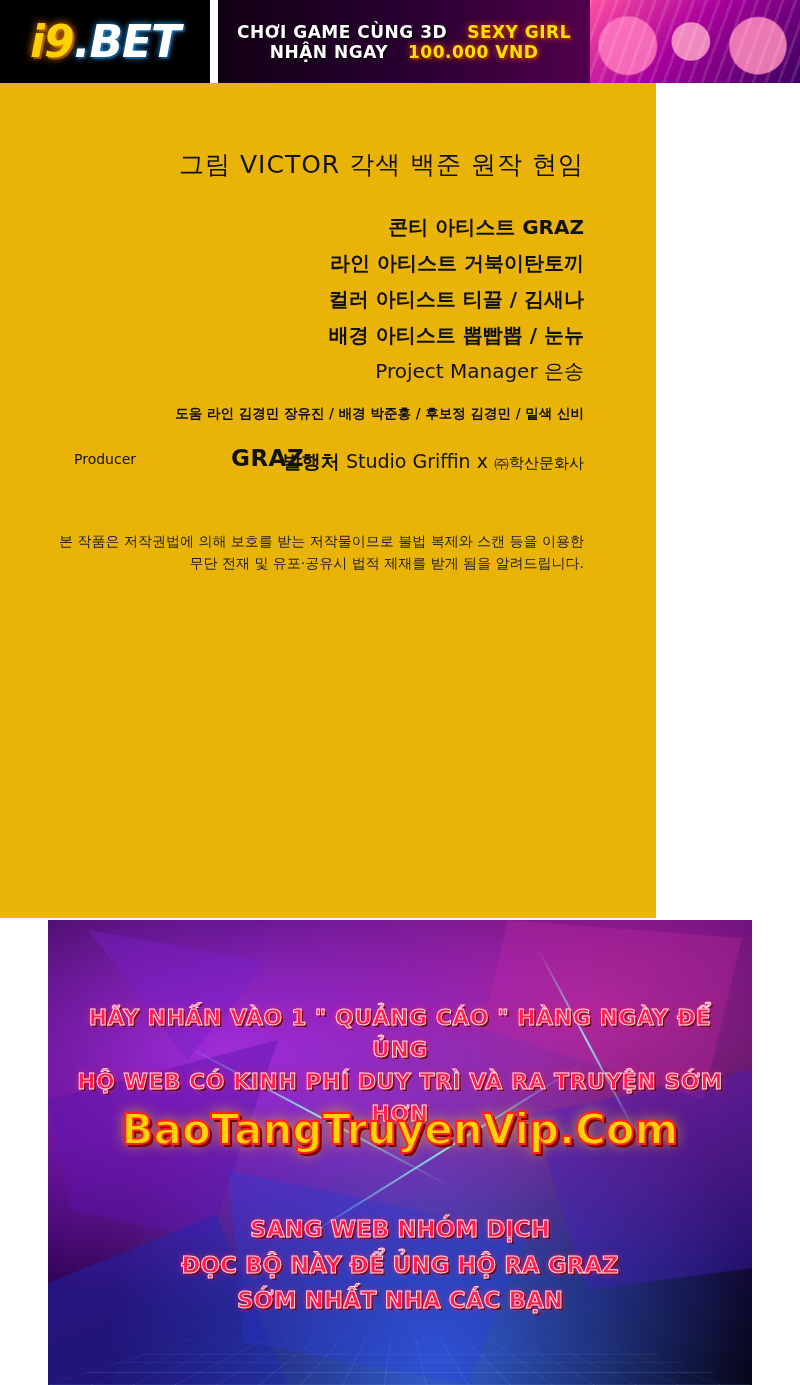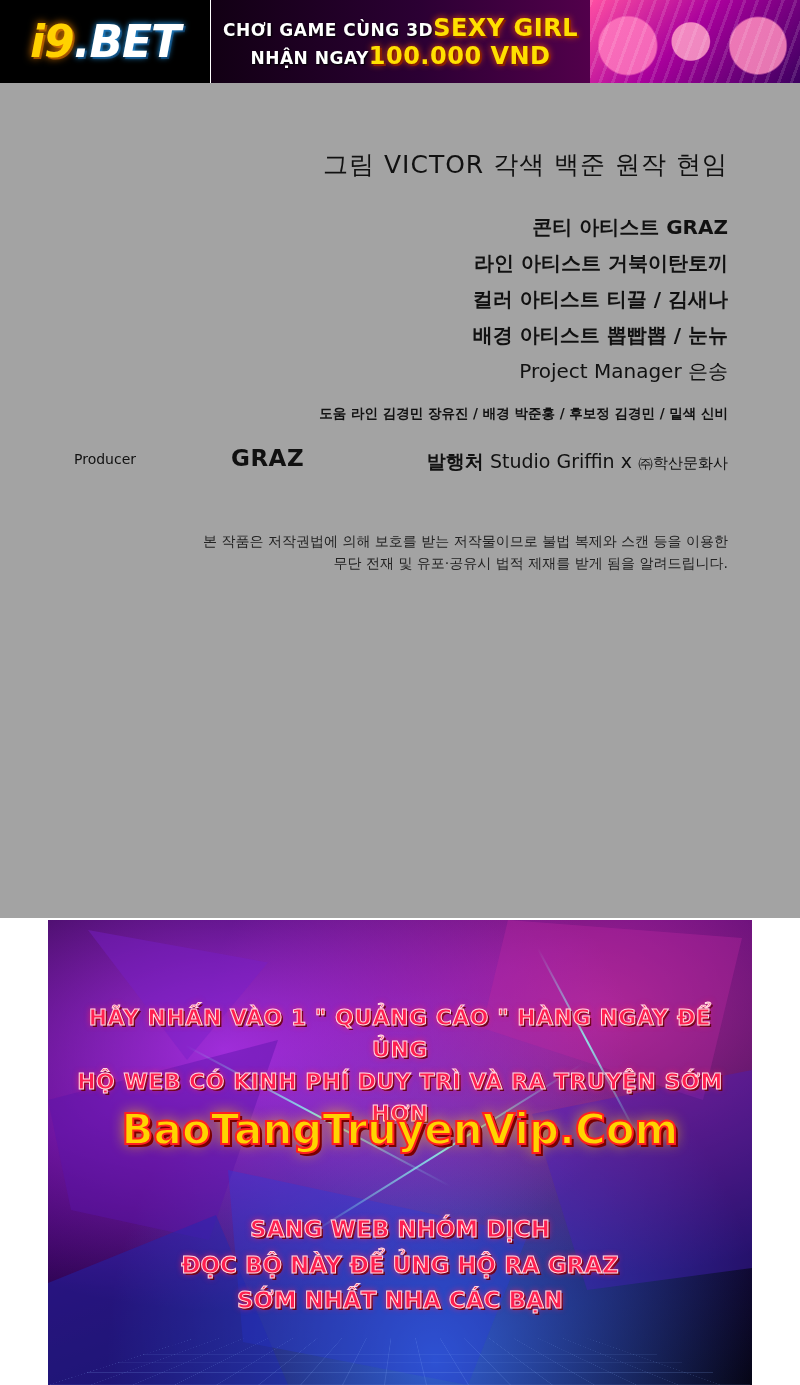--- a/index.html
+++ b/index.html
@@ -27,21 +27,21 @@
     align-items: stretch;
   }
   .ad-logo {
     width: 210px;
     height: 83px;
     background: #000;
     position: relative;
     display: flex;
     align-items: center;
     justify-content: center;
-    border-right: 1px solid #ffffff;
+    border-right: 8px solid #ffffff;
   }
   .ad-logo-text {
     font-family: "DejaVu Sans", sans-serif;
     font-weight: bold;
     font-size: 44px;
     font-style: italic;
     letter-spacing: -1px;
     color: #fff;
     text-shadow: 0 0 6px #2aa9ff, 2px 2px 0 #0a2a4a;
   }
@@ -70,23 +70,24 @@
     font-family: "DejaVu Sans", sans-serif;
     font-weight: bold;
     font-size: 17px;
     letter-spacing: .5px;
     text-shadow: 1px 1px 2px #000;
   }
   .ad-yellow {
     color: #ffe000;
     font-family: "DejaVu Sans", sans-serif;
     font-weight: bold;
-    font-size: 24px;
+    font-size: 17px;
     letter-spacing: .5px;
     text-shadow: 2px 2px 0 #8a1f00, 0 0 7px #ff5500;
+    padding-left: 20px;
   }
   .ad-girls {
     position: absolute;
     right: 0; top: 0;
     width: 210px;
     height: 83px;
     background:
       radial-gradient(circle at 18% 55%, rgba(255,120,190,.85) 0 16%, transparent 17%),
       radial-gradient(circle at 48% 50%, rgba(255,160,200,.85) 0 16%, transparent 17%),
       radial-gradient(circle at 80% 55%, rgba(255,140,190,.85) 0 16%, transparent 17%),
@@ -97,23 +98,23 @@
     position: absolute;
     inset: 0;
     background:
       repeating-linear-gradient(110deg, rgba(255,255,255,.12) 0 3px, transparent 3px 12px);
   }
 
   
   .credits {
     position: absolute;
     top: 83px; left: 0;
-    width: 800px;
+    width: 656px;
     height: 835px;
-    background: #a3a3a3;
+    background: #eab308;
     color: #111;
   }
   .credit-row {
     position: absolute;
     white-space: nowrap;
     font-family: "DejaVu Sans", "Liberation Sans", sans-serif;
   }
 
   .cr-title {
     top: 65px; right: 72px;

